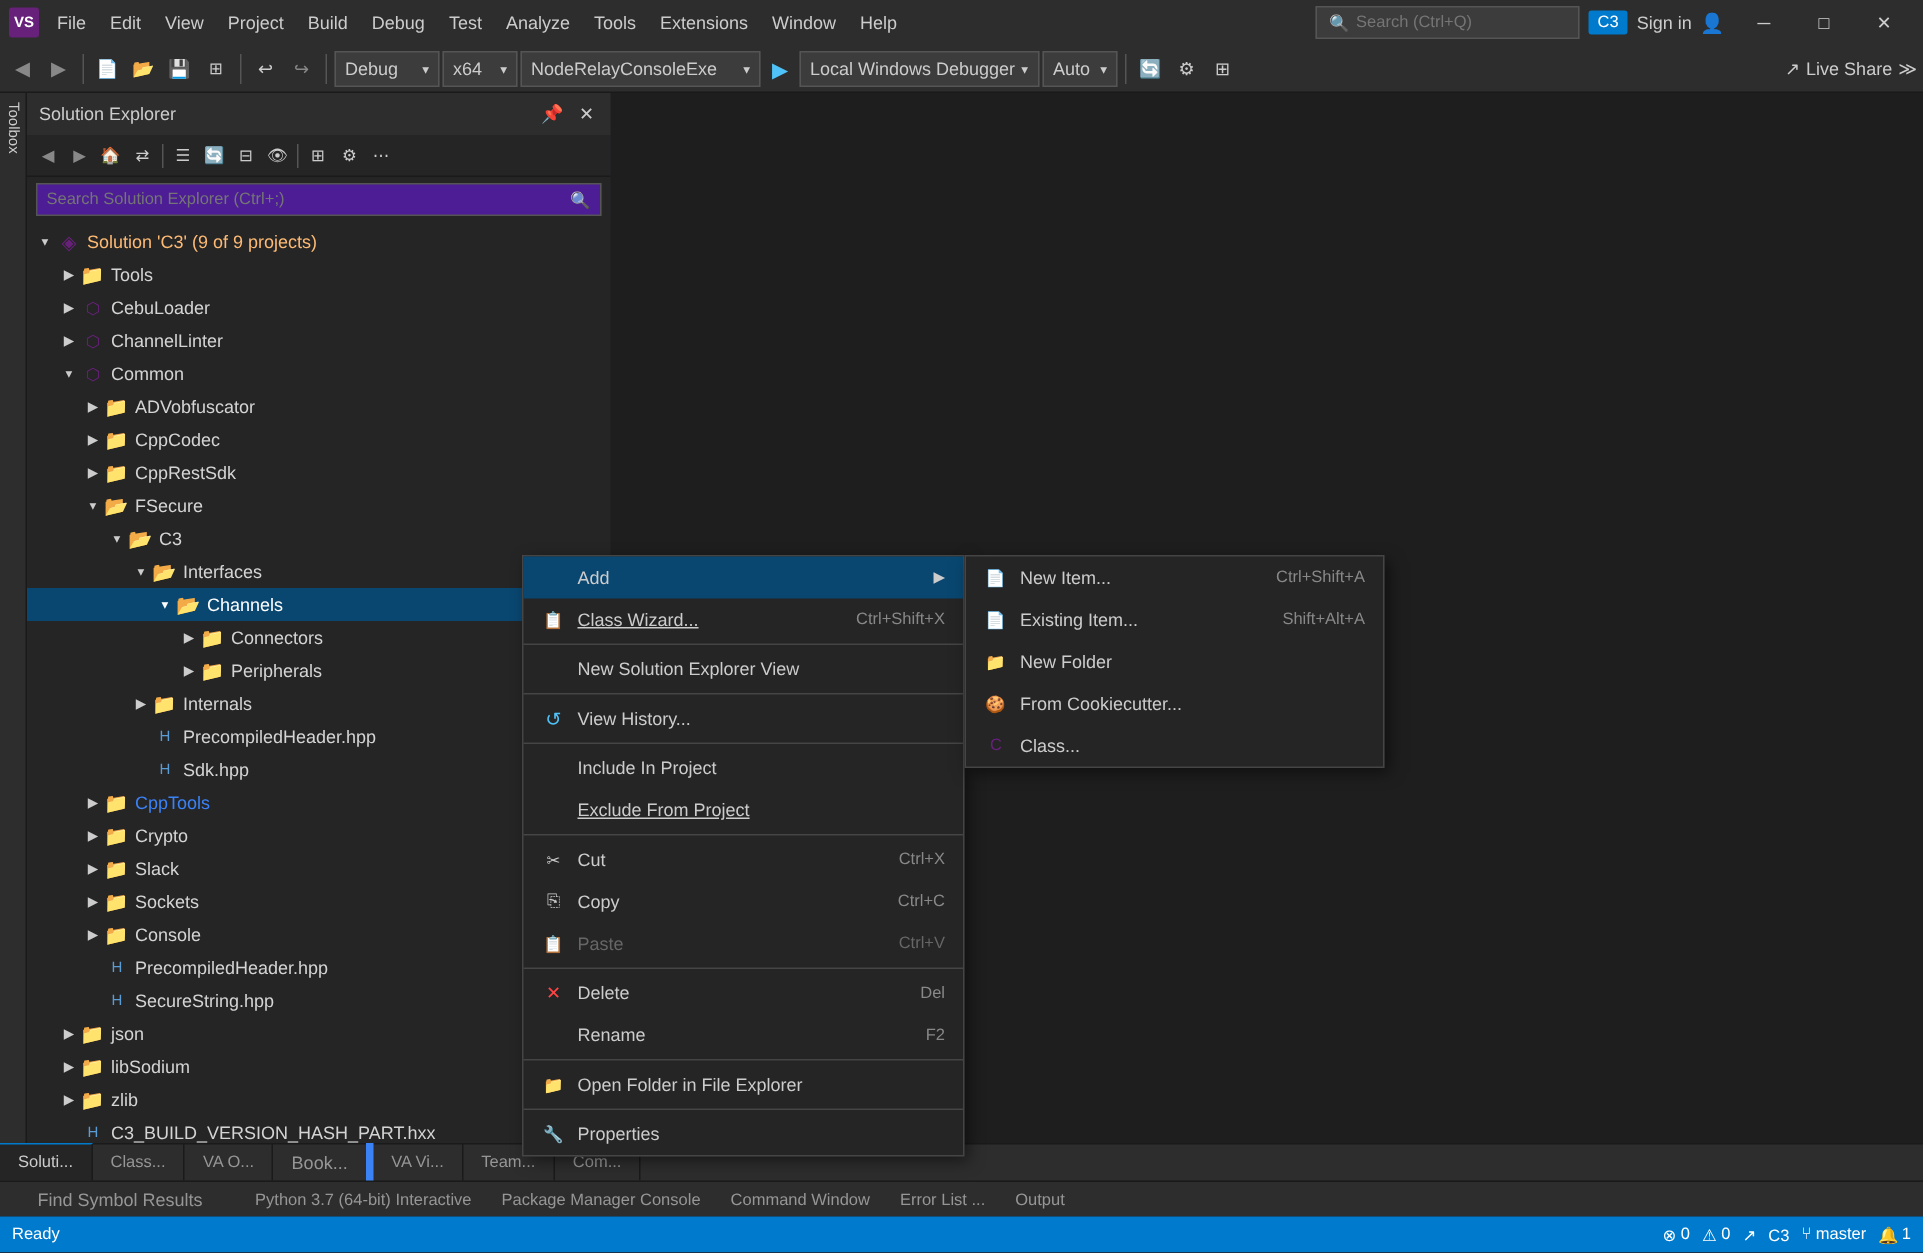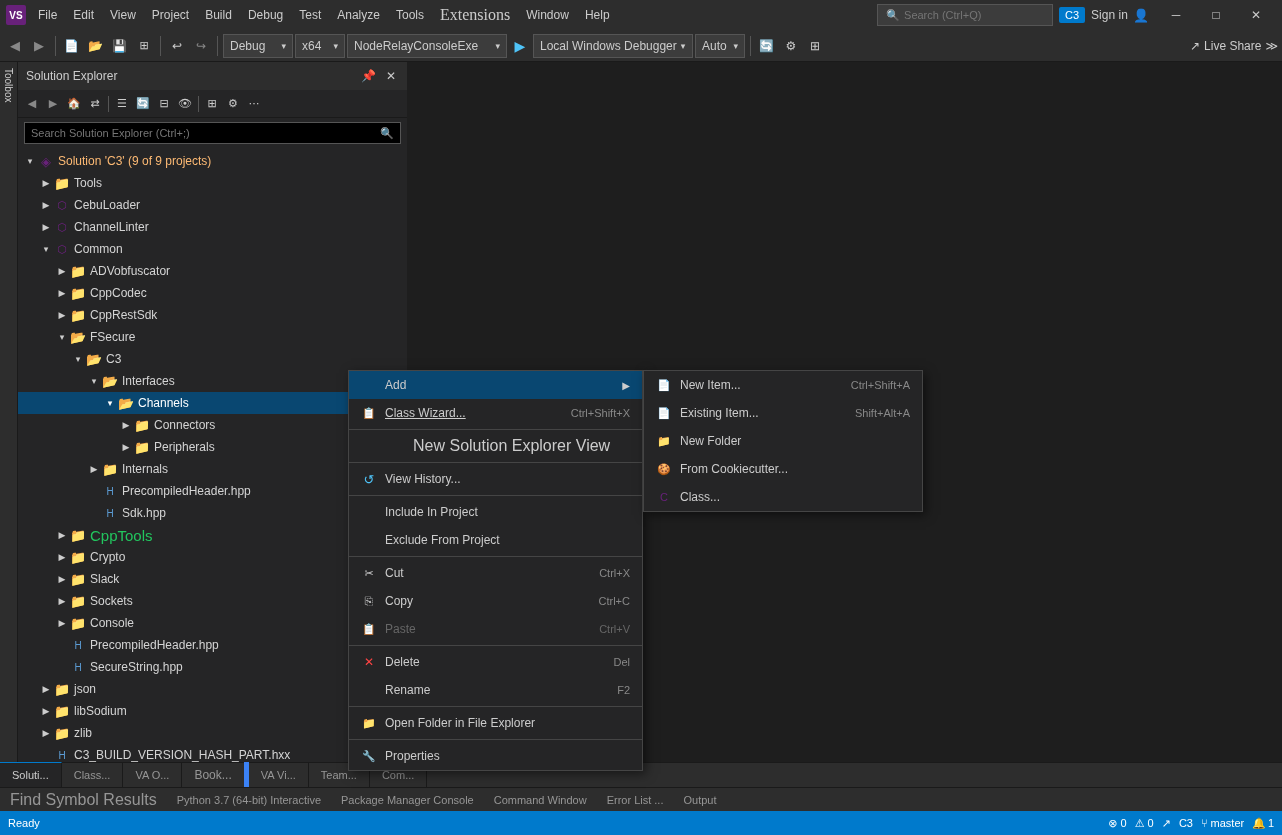--- a/index.html
+++ b/index.html
@@ -15,21 +15,21 @@
   <div style="display:flex;align-items:center;flex:1;">
     <span style="padding:0 8px;height:30px;display:flex;align-items:center;cursor:pointer;color:#cccccc;font-size:12px;">File</span>
     <span style="padding:0 8px;height:30px;display:flex;align-items:center;cursor:pointer;color:#cccccc;font-size:12px;">Edit</span>
     <span style="padding:0 8px;height:30px;display:flex;align-items:center;cursor:pointer;color:#cccccc;font-size:12px;">View</span>
     <span style="padding:0 8px;height:30px;display:flex;align-items:center;cursor:pointer;color:#cccccc;font-size:12px;">Project</span>
     <span style="padding:0 8px;height:30px;display:flex;align-items:center;cursor:pointer;color:#cccccc;font-size:12px;">Build</span>
     <span style="padding:0 8px;height:30px;display:flex;align-items:center;cursor:pointer;color:#cccccc;font-size:12px;">Debug</span>
     <span style="padding:0 8px;height:30px;display:flex;align-items:center;cursor:pointer;color:#cccccc;font-size:12px;">Test</span>
     <span style="padding:0 8px;height:30px;display:flex;align-items:center;cursor:pointer;color:#cccccc;font-size:12px;">Analyze</span>
     <span style="padding:0 8px;height:30px;display:flex;align-items:center;cursor:pointer;color:#cccccc;font-size:12px;">Tools</span>
-    <span style="padding:0 8px;height:30px;display:flex;align-items:center;cursor:pointer;color:#cccccc;font-size:16px;font-family:Liberation Serif, serif;">Extensions</span>
+    <span style="padding:0 8px;height:30px;display:flex;align-items:center;cursor:pointer;color:#cccccc;font-size:12px;">Extensions</span>
     <span style="padding:0 8px;height:30px;display:flex;align-items:center;cursor:pointer;color:#cccccc;font-size:12px;">Window</span>
     <span style="padding:0 8px;height:30px;display:flex;align-items:center;cursor:pointer;color:#cccccc;font-size:12px;">Help</span>
   </div>
   <div style="display:flex;align-items:center;gap:6px;margin-left:auto;">
     <div style="display:flex;align-items:center;background:#3c3c3c;border:1px solid #555;height:22px;padding:0 8px;gap:4px;">
       <span style="font-size:11px;color:#888;">🔍</span>
       <input style="background: transparent; border: none; color: rgb(204, 204, 204); font-size: 11px; width: 140px; outline: none;" placeholder="Search (Ctrl+Q)">
     </div>
     <span style="background:#007acc;color:white;padding:2px 6px;font-size:11px;border-radius:2px;">C3</span>
     <span style="color:#ccc;font-size:12px;cursor:pointer;">Sign in</span>
@@ -112,21 +112,21 @@
       <span style="width:20px;height:20px;display:flex;align-items:center;justify-content:center;cursor:pointer;color:#ccc;font-size:11px;">🔄</span>
       <span style="width:20px;height:20px;display:flex;align-items:center;justify-content:center;cursor:pointer;color:#ccc;font-size:11px;">⊟</span>
       <span style="width:20px;height:20px;display:flex;align-items:center;justify-content:center;cursor:pointer;color:#ccc;font-size:11px;">👁</span>
       <div style="width:1px;height:16px;background:#555;margin:0 2px;"></div>
       <span style="width:20px;height:20px;display:flex;align-items:center;justify-content:center;cursor:pointer;color:#ccc;font-size:11px;">⊞</span>
       <span style="width:20px;height:20px;display:flex;align-items:center;justify-content:center;cursor:pointer;color:#ccc;font-size:11px;">⚙</span>
       <span style="width:20px;height:20px;display:flex;align-items:center;justify-content:center;cursor:pointer;color:#ccc;font-size:11px;">⋯</span>
     </div>
 
     <div style="padding:4px 6px;background:#252526;">
-      <div style="display:flex;align-items:center;background:#000000;border:1px solid #555;height:22px;padding:0 6px;gap:1px;">
+      <div style="display:flex;align-items:center;background:#4c1d95;border:1px solid #555;height:22px;padding:0 6px;gap:1px;">
         <input style="background: transparent; border: none; color: rgb(204, 204, 204); font-size: 11px; width: 100%; outline: none;" placeholder="Search Solution Explorer (Ctrl+;)">
         <span style="color:#888;font-size:11px;">🔍</span>
       </div>
     </div>
 
     <div style="overflow-y:auto;flex:1;padding-top:2px;">
 
       <div style="display:flex;align-items:center;height:22px;padding-left:4px;cursor:pointer;white-space:nowrap;">
         <span style="width:16px;text-align:center;font-size:9px;color:#ccc;">▾</span>
         <span style="width:16px;height:16px;margin-right:4px;display:flex;align-items:center;justify-content:center;color:#68217a;font-size:13px;">◈</span>
@@ -225,21 +225,21 @@
 
       <div style="display:flex;align-items:center;height:22px;padding-left:68px;cursor:pointer;white-space:nowrap;">
         <span style="width:16px;text-align:center;font-size:9px;color:transparent;">▶</span>
         <span style="width:16px;height:16px;margin-right:4px;display:flex;align-items:center;justify-content:center;color:#5c9cd5;font-size:10px;">H</span>
         <span style="font-size:12px;color:#d4d4d4;">Sdk.hpp</span>
       </div>
 
       <div style="display:flex;align-items:center;height:22px;padding-left:36px;cursor:pointer;white-space:nowrap;">
         <span style="width:16px;text-align:center;font-size:9px;color:#ccc;">▶</span>
         <span style="width:16px;height:16px;margin-right:4px;display:flex;align-items:center;justify-content:center;color:#dcb67a;font-size:13px;">📁</span>
-        <span style="font-size:15px;color:#22c55e;">CppTools</span>
+        <span style="font-size:12px;color:#3b82f6;">CppTools</span>
       </div>
 
       <div style="display:flex;align-items:center;height:22px;padding-left:36px;cursor:pointer;white-space:nowrap;">
         <span style="width:16px;text-align:center;font-size:9px;color:#ccc;">▶</span>
         <span style="width:16px;height:16px;margin-right:4px;display:flex;align-items:center;justify-content:center;color:#dcb67a;font-size:13px;">📁</span>
         <span style="font-size:12px;color:#d4d4d4;">Crypto</span>
       </div>
 
       <div style="display:flex;align-items:center;height:22px;padding-left:36px;cursor:pointer;white-space:nowrap;">
         <span style="width:16px;text-align:center;font-size:9px;color:#ccc;">▶</span>
@@ -312,36 +312,36 @@
     <div style="display:flex;align-items:center;height:28px;padding:0 12px;gap:8px;cursor:pointer;color:#cccccc;">
       <span style="width:16px;height:16px;display:flex;align-items:center;justify-content:center;font-size:11px;">📋</span>
       <span style="flex:1;font-size:12px;text-decoration:underline;">Class Wizard...</span>
       <span style="color:#888;font-size:11px;">Ctrl+Shift+X</span>
     </div>
     <div style="height:1px;background:#454545;margin:2px 0;"></div>
 
 
     <div style="display:flex;align-items:center;height:28px;padding:0 12px;gap:8px;cursor:pointer;color:#cccccc;">
       <span style="width:16px;"></span>
-      <span style="flex:1;font-size:16px;margin-left:28px;">New Solution Explorer View</span>
+      <span style="flex:1;font-size:12px;">New Solution Explorer View</span>
     </div>
     <div style="height:1px;background:#454545;margin:2px 0;"></div>
 
     <div style="display:flex;align-items:center;height:28px;padding:0 12px;gap:8px;cursor:pointer;color:#cccccc;">
       <span style="width:16px;height:16px;display:flex;align-items:center;justify-content:center;font-size:13px;color:#4fc3f7;">↺</span>
       <span style="flex:1;font-size:12px;">View History...</span>
     </div>
     <div style="height:1px;background:#454545;margin:2px 0;"></div>
 
     <div style="display:flex;align-items:center;height:28px;padding:0 12px;gap:8px;cursor:pointer;color:#cccccc;">
       <span style="width:16px;"></span>
       <span style="flex:1;font-size:12px;">Include In Project</span>
     </div>
 
-    <div style="display:flex;align-items:center;height:28px;padding:0 12px;gap:8px;cursor:pointer;color:#cccccc;">
+    <div style="display:flex;align-items:center;height:28px;padding:0 12px;gap:8px;cursor:pointer;color:#cccccc;text-decoration:underline;">
       <span style="width:16px;"></span>
       <span style="flex:1;font-size:12px;">Exclude From Project</span>
     </div>
     <div style="height:1px;background:#454545;margin:2px 0;"></div>
 
     <div style="display:flex;align-items:center;height:28px;padding:0 12px;gap:8px;cursor:pointer;color:#cccccc;">
       <span style="width:16px;height:16px;display:flex;align-items:center;justify-content:center;font-size:11px;">✂</span>
       <span style="flex:1;font-size:12px;">Cut</span>
       <span style="color:#888;font-size:11px;">Ctrl+X</span>
     </div>
@@ -419,21 +419,21 @@
   <div style="padding:4px 12px;font-size:11px;cursor:pointer;color:#cccccc;border-right:1px solid #1a1a1a;height:25px;display:flex;align-items:center;background:#252526;border-top:1px solid #007acc;">Soluti...</div>
   <div style="padding:4px 12px;font-size:11px;cursor:pointer;color:#969696;border-right:1px solid #1a1a1a;height:25px;display:flex;align-items:center;">Class...</div>
   <div style="padding:4px 12px;font-size:11px;cursor:pointer;color:#969696;border-right:1px solid #1a1a1a;height:25px;display:flex;align-items:center;">VA O...</div>
   <div style="padding:4px 12px;font-size:12px;cursor:pointer;color:#969696;border-right:5px solid #3b82f6;height:25px;display:flex;align-items:center;">Book...</div>
   <div style="padding:4px 12px;font-size:11px;cursor:pointer;color:#969696;border-right:1px solid #1a1a1a;height:25px;display:flex;align-items:center;">VA Vi...</div>
   <div style="padding:4px 12px;font-size:11px;cursor:pointer;color:#969696;border-right:1px solid #1a1a1a;height:25px;display:flex;align-items:center;">Team...</div>
   <div style="padding:4px 12px;font-size:11px;cursor:pointer;color:#969696;border-right:1px solid #1a1a1a;height:25px;display:flex;align-items:center;">Com...</div>
 </div>
 
 <div style="height:24px;background:#2d2d2d;display:flex;align-items:center;border-top:1px solid #1a1a1a;">
-  <div style="padding:0 10px;height:24px;display:flex;align-items:center;font-size:16px;cursor:pointer;color:#969696;">Find Symbol Results</div>
+  <div style="padding:0 25px;height:24px;display:flex;align-items:center;font-size:12px;cursor:pointer;color:#969696;">Find Symbol Results</div>
   <div style="padding:0 10px;height:24px;display:flex;align-items:center;font-size:11px;cursor:pointer;color:#969696;">Python 3.7 (64-bit) Interactive</div>
   <div style="padding:0 10px;height:24px;display:flex;align-items:center;font-size:11px;cursor:pointer;color:#969696;">Package Manager Console</div>
   <div style="padding:0 10px;height:24px;display:flex;align-items:center;font-size:11px;cursor:pointer;color:#969696;">Command Window</div>
   <div style="padding:0 10px;height:24px;display:flex;align-items:center;font-size:11px;cursor:pointer;color:#969696;">Error List ...</div>
   <div style="padding:0 10px;height:24px;display:flex;align-items:center;font-size:11px;cursor:pointer;color:#969696;">Output</div>
 </div>
 
 <div style="height:24px;background:#007acc;display:flex;align-items:center;padding:0 8px;gap:8px;">
   <span style="font-size:11px;color:white;">Ready</span>
   <div style="flex:1;"></div>

